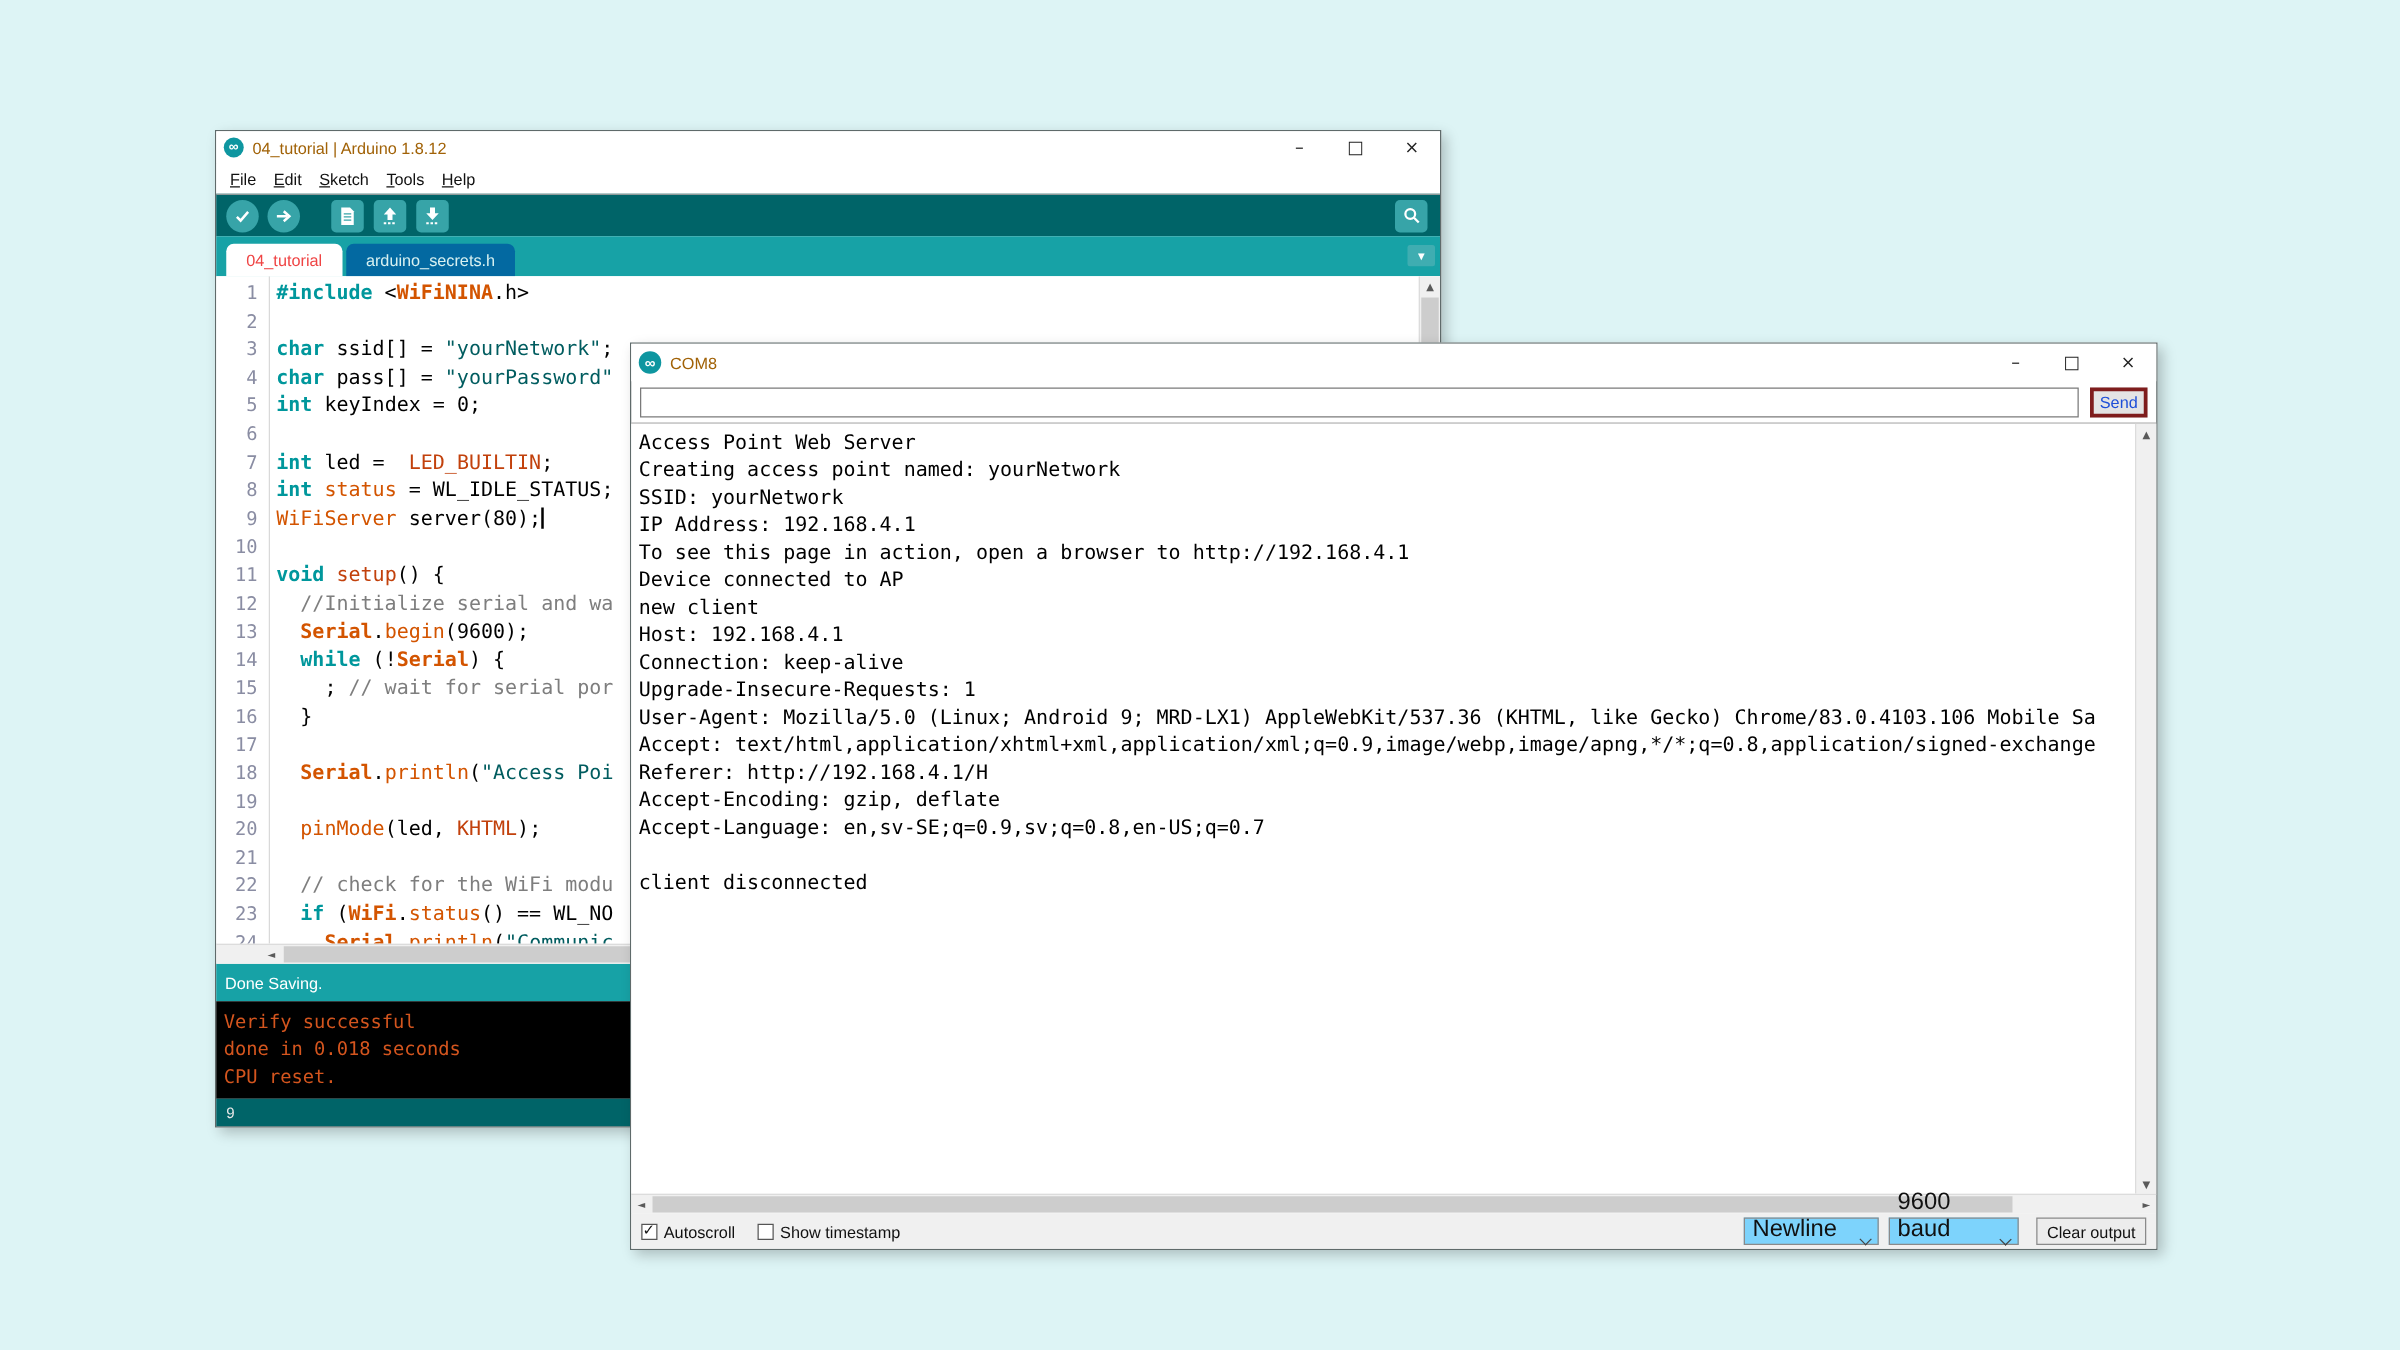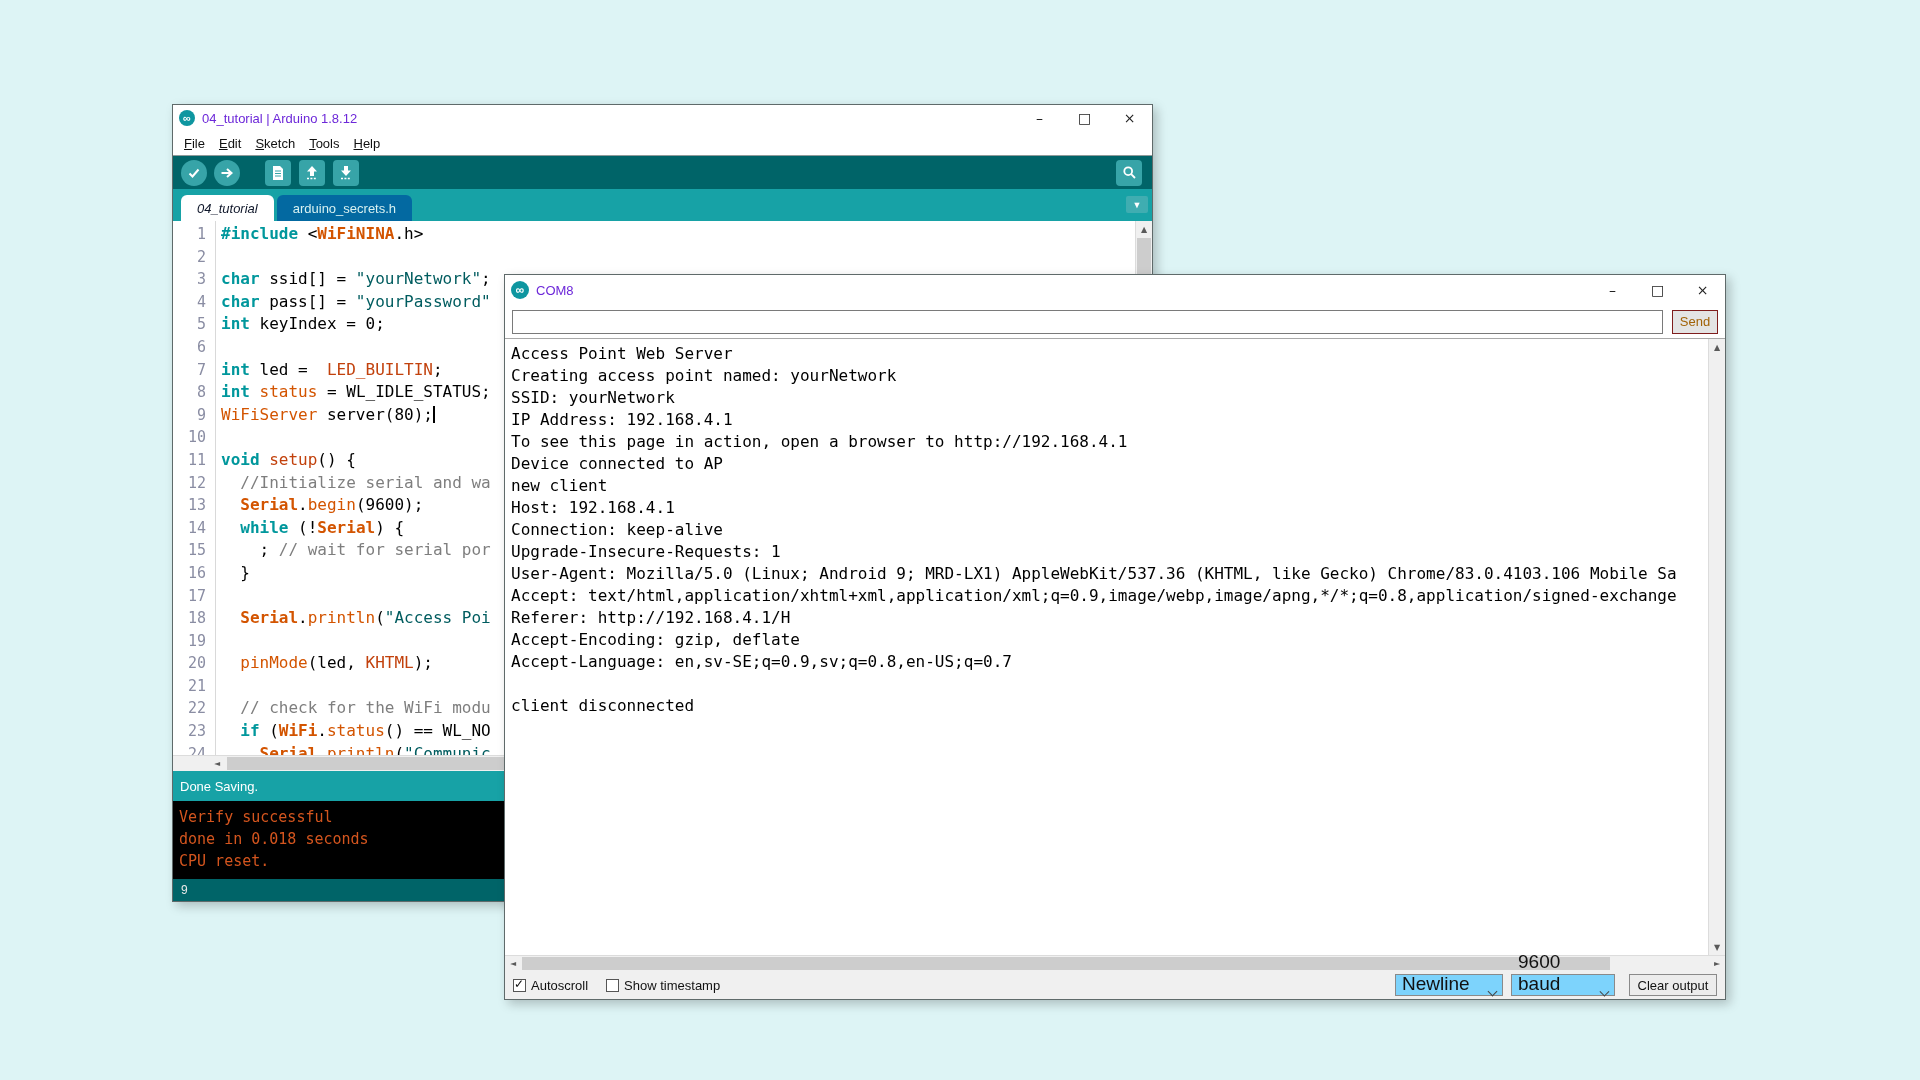--- a/index.html
+++ b/index.html
@@ -5,34 +5,34 @@
   * { box-sizing: border-box; margin: 0; padding: 0; }
   html,body { width:1920px; height:1080px; overflow:hidden; }
   body { background:#ddf4f5; font-family:"Liberation Sans", sans-serif; position:relative; }
 
   .window { position:absolute; background:#fff; border:1px solid #5f6a6a; box-shadow:4px 4px 10px rgba(0,0,0,.22); display:flex; flex-direction:column; }
 
   
   #ide { left:172px; top:104px; width:981px; height:798px; z-index:1; }
   .titlebar { height:26px; background:#fff; display:flex; align-items:center; padding-left:6px; flex:none; }
   .titlebar .logo { width:16px; height:16px; border-radius:50%; background:#0e96a0; color:#fff; font-size:11px; line-height:16px; text-align:center; flex:none; font-weight:bold; }
-  .titlebar .title { font-size:13px; color:#6d28d9; margin-left:7px; white-space:nowrap; }
+  .titlebar .title { font-size:13px; color:#a16207; margin-left:7px; white-space:nowrap; }
   .winbtns { margin-left:auto; display:flex; height:100%; }
   .winbtn { width:45px; height:100%; display:flex; align-items:center; justify-content:center; font-size:14px; color:#222; font-family:"DejaVu Sans", sans-serif; }
   .menubar { height:24px; display:flex; align-items:center; padding-left:4px; flex:none; background:#fff; }
   .menu-item { font-size:13px; color:#111; padding:3px 7px; }
   .toolbar { height:34px; background:#006468; border-top:1px solid #8f9a9a; display:flex; align-items:center; padding:0 8px; flex:none; }
   .tbtn { width:26px; height:26px; background:#37a4a8; display:flex; align-items:center; justify-content:center; flex:none; }
   .tbtn.round { border-radius:50%; margin-right:7px; }
   .tbtn.sq { border-radius:4px; margin-right:8px; }
   .tbtn.first-sq { margin-left:18px; }
   .tbtn.right { margin-left:auto; margin-right:2px; }
   .tabbar { height:32px; background:#17a2a6; display:flex; align-items:flex-end; padding-left:8px; flex:none; }
   .tab { height:26px; display:flex; align-items:center; padding:0 16px; font-size:13px; border-radius:6px 6px 0 0; margin-right:3px; }
-  .tab.active { background:#fff; color:#0f172a;font-style:italic; }
+  .tab.active { background:#fff; color:#ef4444; }
   .tab.inactive { background:#0369a1; color:#d8f1f1; }
   .tab-drop { margin-left:auto; margin-right:4px; margin-bottom:8px; width:22px; height:17px; background:#3fadb1; color:#fff; font-size:9px; display:flex; align-items:center; justify-content:center; border-radius:2px; }
 
   #editor { flex:1 1 auto; position:relative; background:#fff; overflow:hidden; }
   #gutter { position:absolute; left:0; top:2px; width:40px; text-align:right; color:#8a8da3; font:15px/22.6px "DejaVu Sans Mono", monospace; padding-right:7px; }
   #gutter-line { position:absolute; left:42px; top:0; bottom:0; width:1px; background:#d9d9d9; }
   #code { position:absolute; left:48px; top:2px; right:17px; font:16px/22.6px "DejaVu Sans Mono", monospace; color:#000; overflow:hidden; }
   .code-line { height:22.6px; white-space:pre; }
   .kw  { color:#00979c; font-weight:bold; }
   .kw2 { color:#c2410c; }
@@ -54,21 +54,21 @@
   #statusbar { height:30px; background:#17a2a6; color:#fff; font-size:13px; display:flex; align-items:center; padding-left:7px; flex:none; }
   #console { height:78px; background:#000; color:#d4551e; font:15px/22px "DejaVu Sans Mono", monospace; padding:5px 0 0 6px; flex:none; overflow:hidden; }
   #ide-footer { height:22px; background:#006468; color:#e8e8e8; font-size:12px; display:flex; align-items:center; padding-left:8px; flex:none; }
 
   
   #serial { left:504px; top:274px; width:1222px; height:726px; z-index:10; }
   #serial .titlebar { height:30px; }
   #serial .titlebar .logo { width:18px; height:18px; line-height:18px; font-size:12px; }
   #sendrow { height:34px; display:flex; align-items:center; padding:0 7px; border-bottom:1px solid #a8a8a8; flex:none; }
   #send-input { flex:1 1 auto; height:24px; border:1px solid #7a7a7a; background:#fff; font:14px "Liberation Sans", sans-serif; padding:0 5px; outline:none; }
-  #send-btn { width:46px; height:24px; margin-left:9px; background:#e4e4e4; border:1px solid #7f1d1d; font-size:13px; color:#a16207; display:flex; align-items:center; justify-content:center; flex:none; }
+  #send-btn { width:46px; height:24px; margin-left:9px; background:#e4e4e4; border:3px solid #7f1d1d; font-size:13px; color:#1d4ed8; display:flex; align-items:center; justify-content:center; flex:none; }
   #serial-out { flex:1 1 auto; position:relative; overflow:hidden; background:#fff; }
   #serial-lines { position:absolute; left:6px; top:4px; right:12px; font:16px/22px "DejaVu Sans Mono", monospace; color:#000; overflow:hidden; }
   .s-line { height:22px; white-space:pre; }
   #serial-bottom { height:28px; background:#f0f0f0; display:flex; align-items:center; padding:6px 8px; flex:none; }
   .chk { width:13px; height:13px; border:1px solid #555; background:#fff; margin-right:5px; position:relative; flex:none; }
   .chk.checked::after { content:"\2713"; position:absolute; left:0px; top:-3px; font-size:12px; color:#111; }
   .chk-label { font-size:13px; color:#111; margin-right:18px; }
   .selectbox { height:22px; background:#7dd3fc; border:1px solid #8a8a8a; display:flex; align-items:flex-end; font-size:19px; color:#111; padding:0 6px; position:relative; }
   .selectbox .chev { width:7px; height:7px; border-right:1.4px solid #444; border-bottom:1.4px solid #444; transform:rotate(45deg); margin-left:auto; margin-top:-4px; }
   #sel-ending { width:108px; margin-left:auto; }

